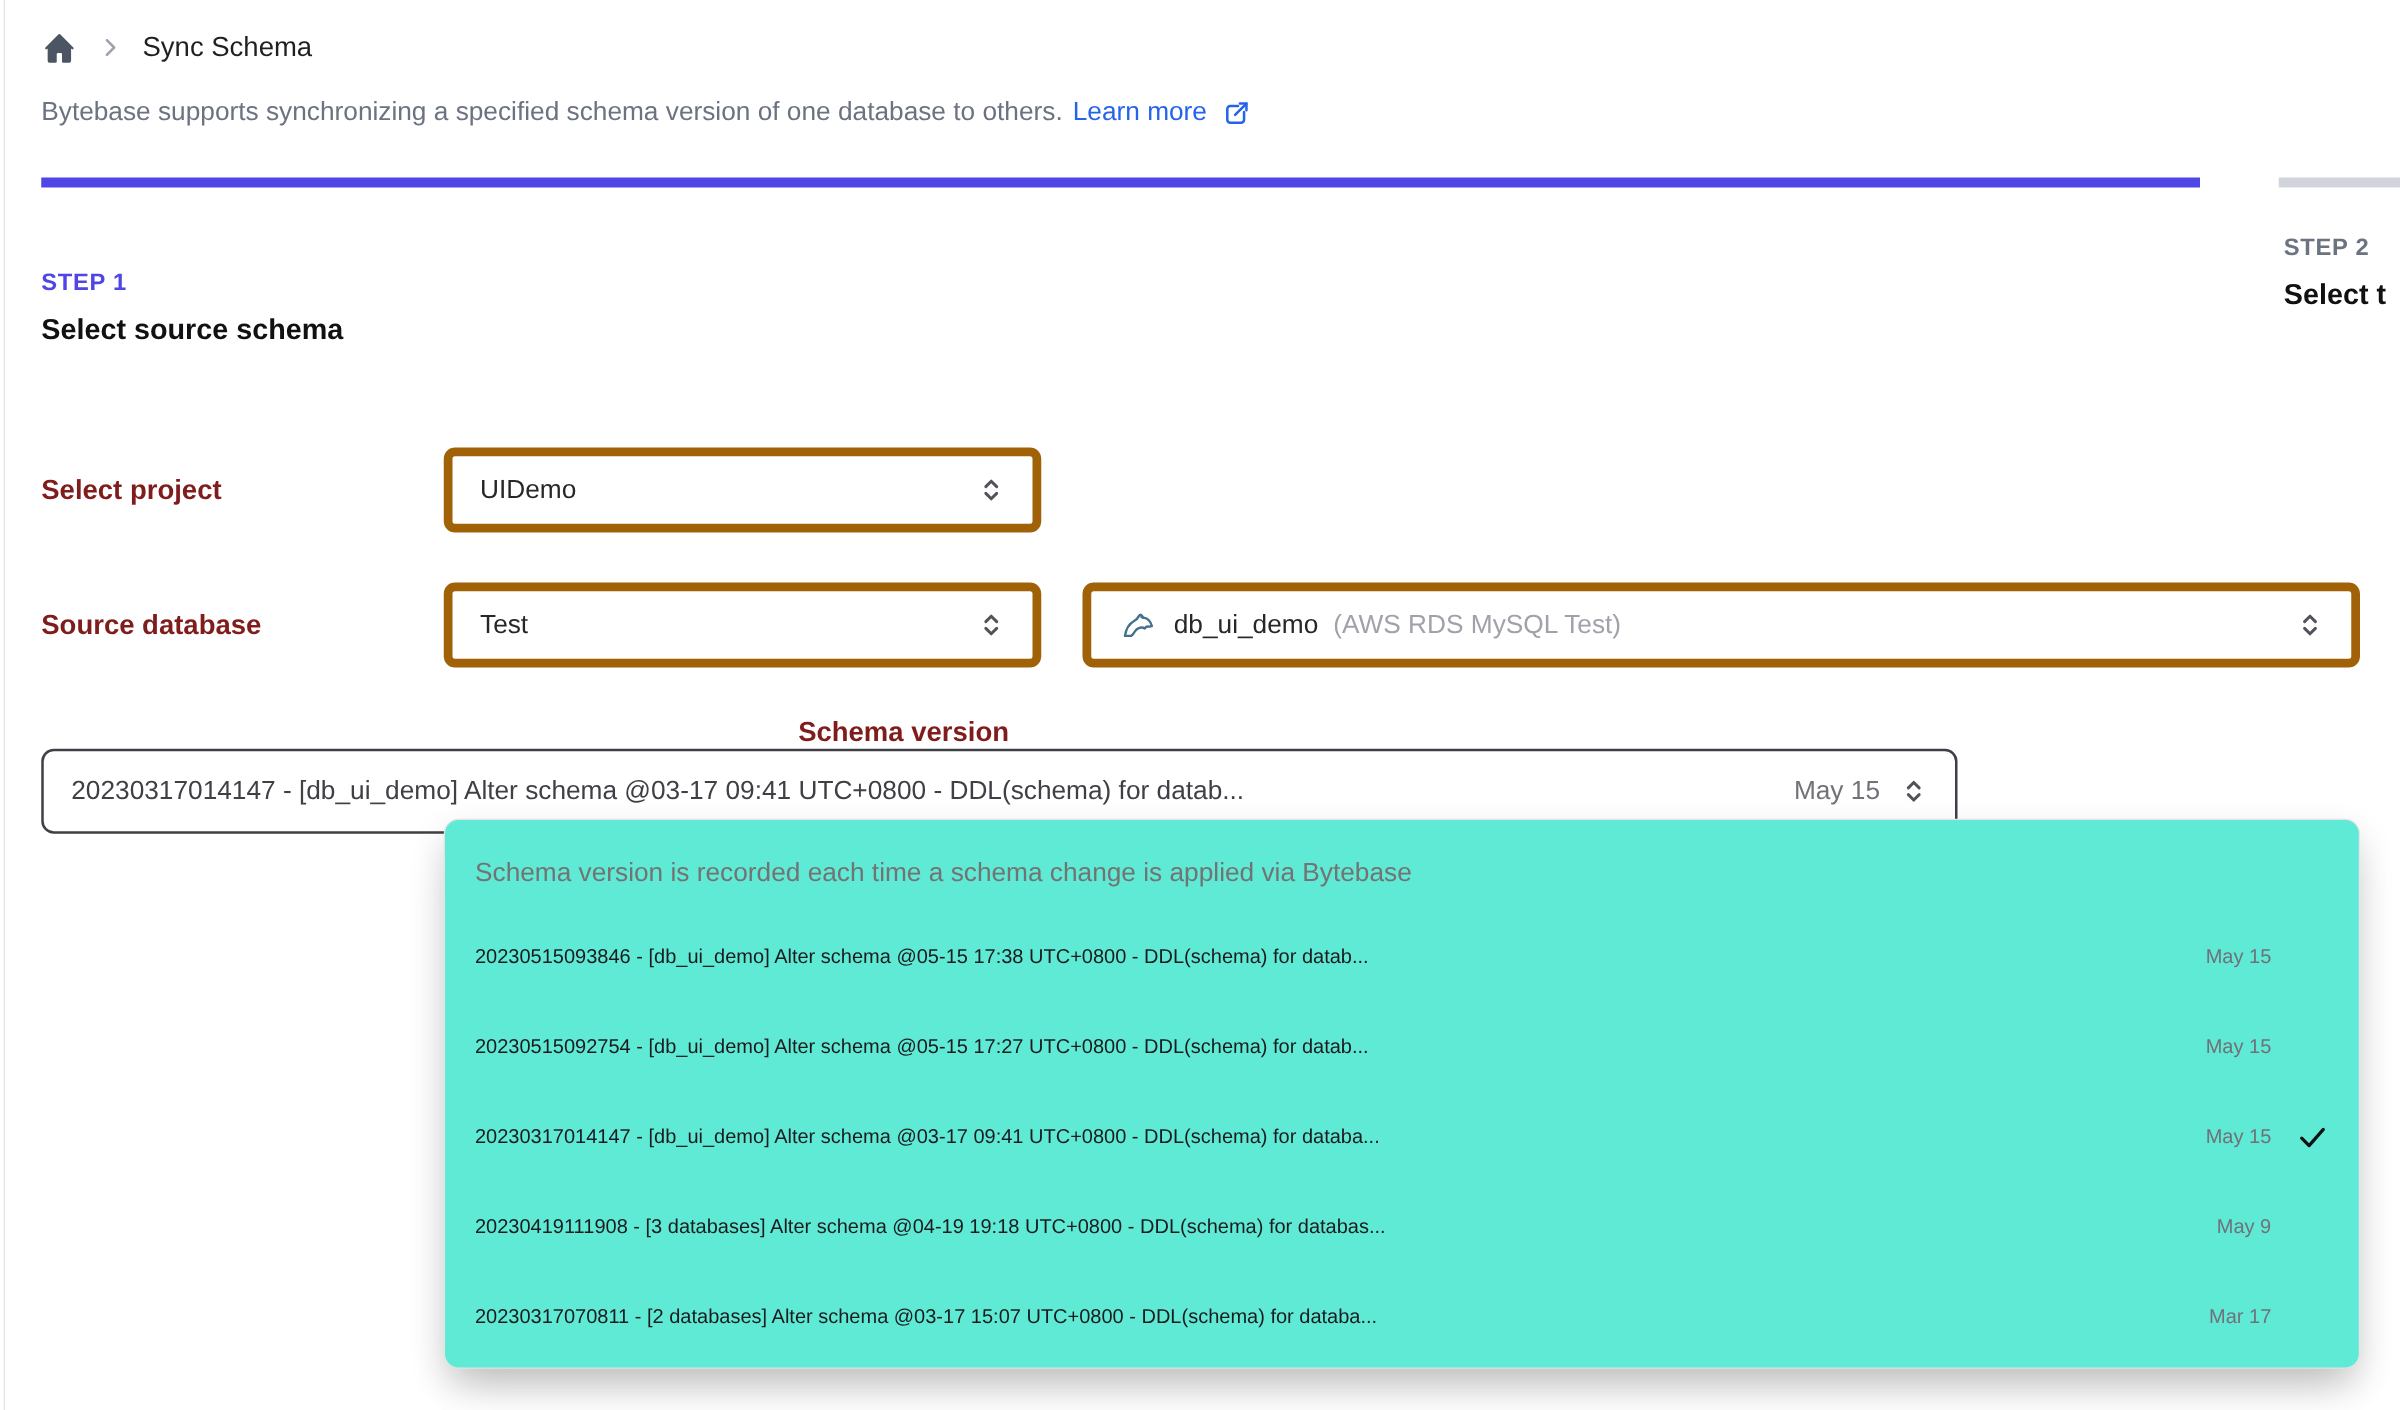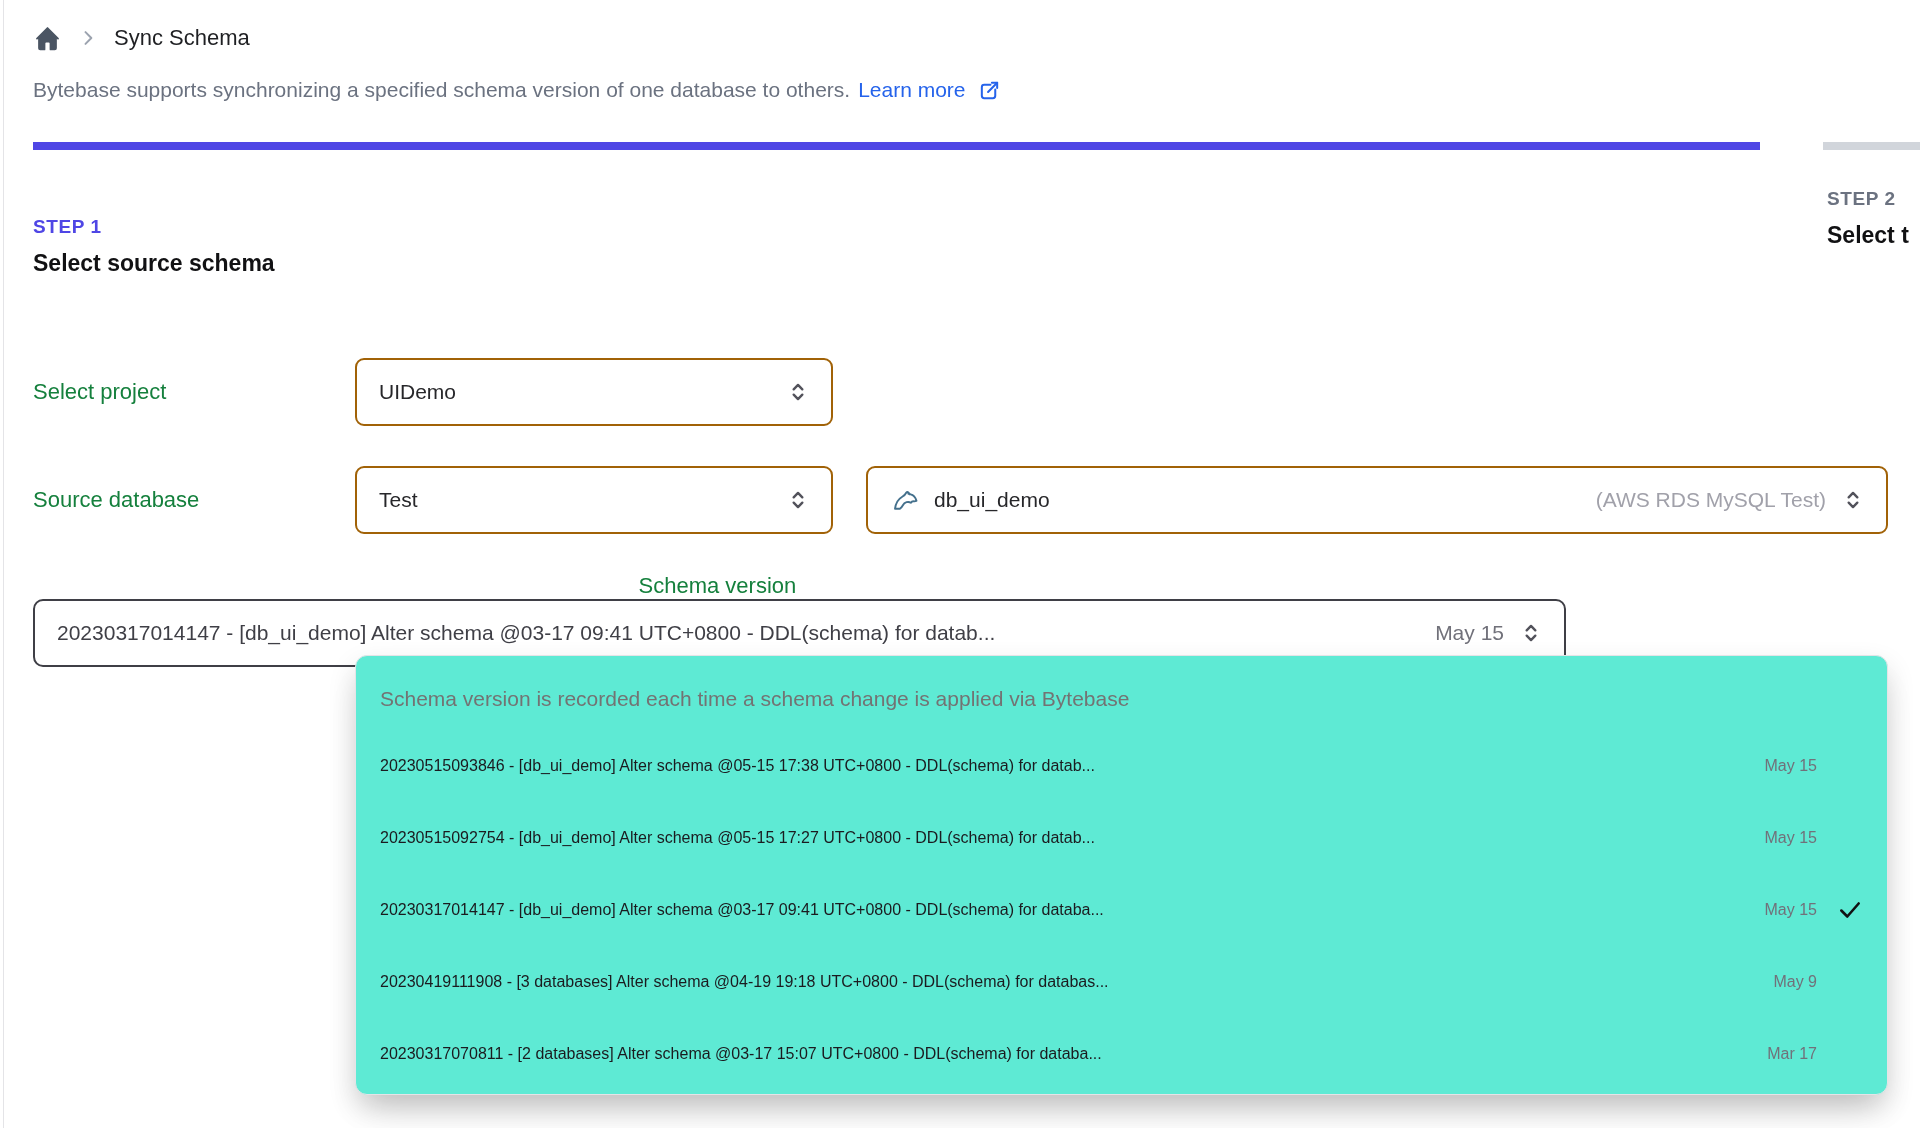--- a/index.html
+++ b/index.html
@@ -32,33 +32,33 @@
   .step-1{left:33px;}
   .step-1 .step-id{color:#4f46e5;margin-top:28px;}
   .step-2{left:1827px;}
   .step-2 .step-id{color:#6b7280;}
 
   
   .form-row{position:absolute;left:33px;display:flex;align-items:center;}
   .row-project{top:358px;}
   .row-source{top:466px;}
   .row-version{top:573px;flex-direction:column;}
-  .field-label{width:322px;font-size:22px;font-weight:400;color:#15803d;flex:none;}
+  .field-label{width:322px;font-size:22px;font-weight:700;color:#7f1d1d;flex:none;}
   .select{
-    height:68px;box-sizing:border-box;border:2px solid #a16207;border-radius:9px;
+    height:68px;box-sizing:border-box;border:7px solid #a16207;border-radius:9px;
     background:#fff;display:flex;align-items:center;padding:0 20px 0 22px;
     font-size:21px;color:#27272a;cursor:pointer;
   }
   .select .value{flex:1;white-space:nowrap;overflow:hidden;}
   .select-project{width:478px;}
   .select-env{width:478px;}
   .select-db{width:1022px;margin-left:33px;}
   .select-db .db-name{color:#27272a;font-weight:500;}
   .select-db .db-note{color:#a1a1aa;margin-left:12px;}
-  .select-db .value{display:flex;align-items:center;justify-content:space-between;}
+  .select-db .value{display:flex;align-items:center;}
   .chevrons{flex:none;margin-left:14px;display:flex;align-items:center;color:#4b5563;}
   .mysql-ic{flex:none;margin-right:14px;display:flex;align-items:center;}
 
   .select-version{
     width:1533px;border:2.5px solid #3f3f46;border-radius:10px;
     color:#3f3f46;
   }
   .select-version .value{color:#3f3f46;}
   .muted-date{flex:none;color:#71717a;margin-left:18px;}
 

